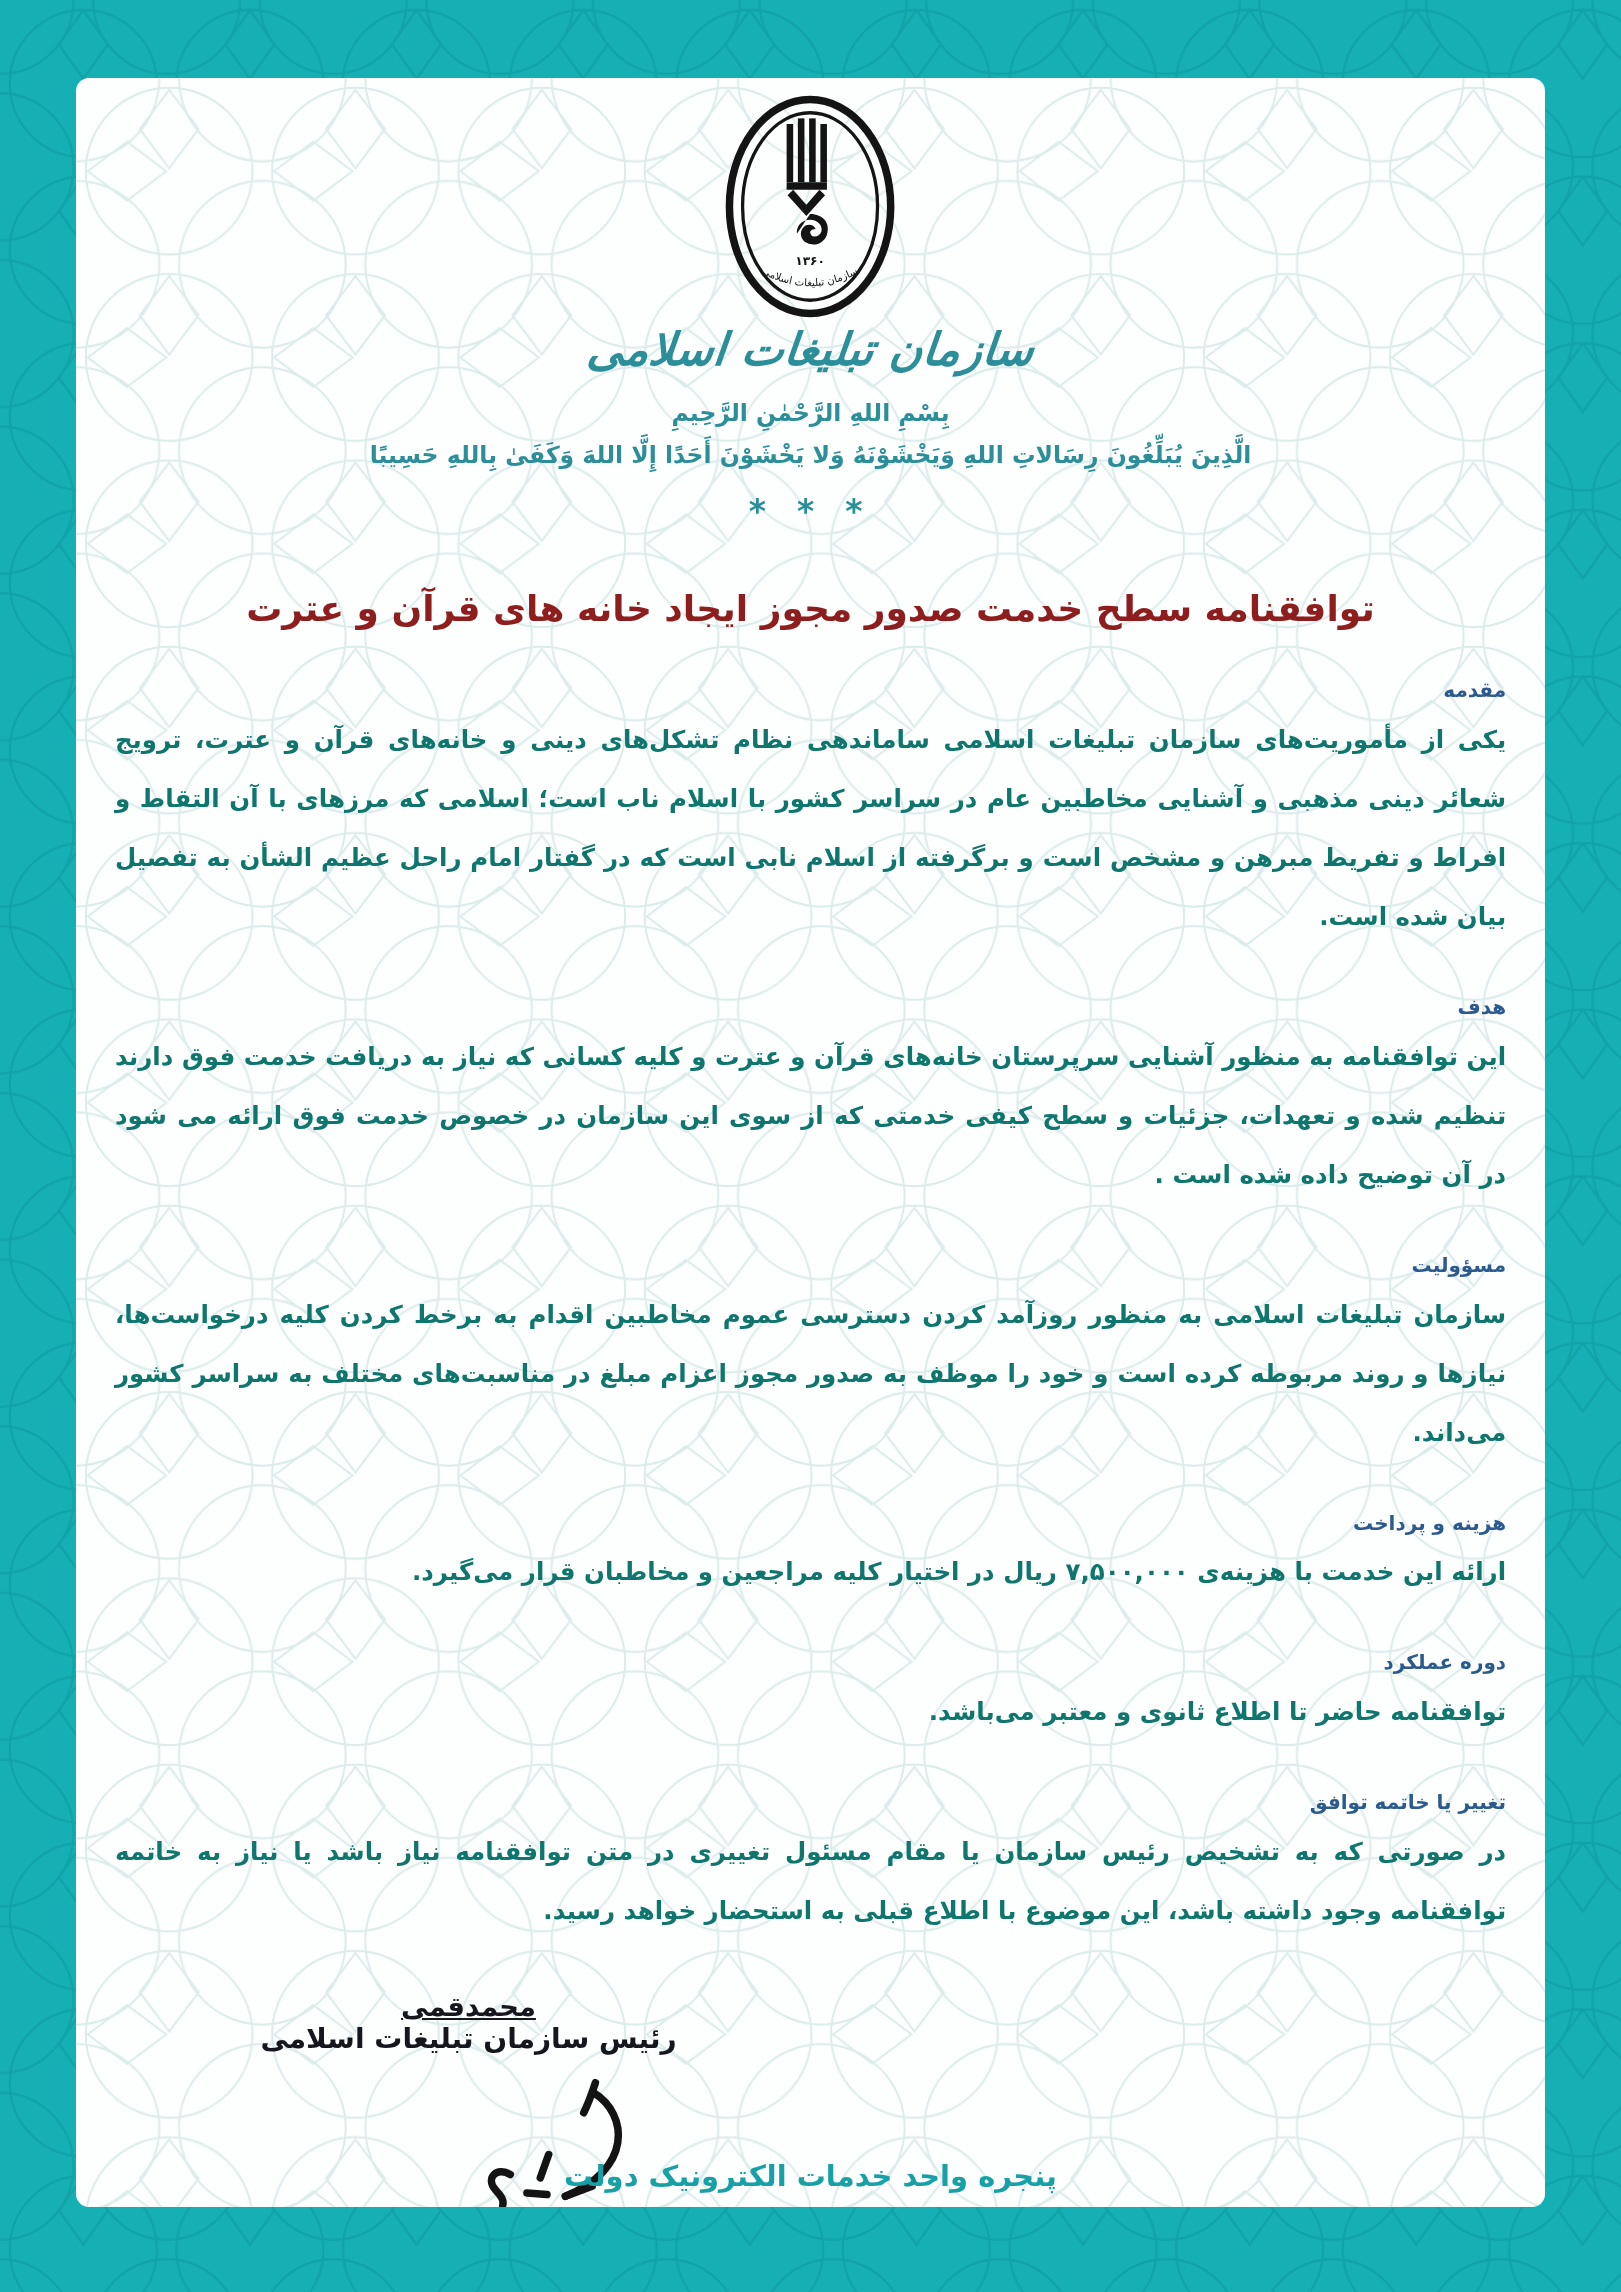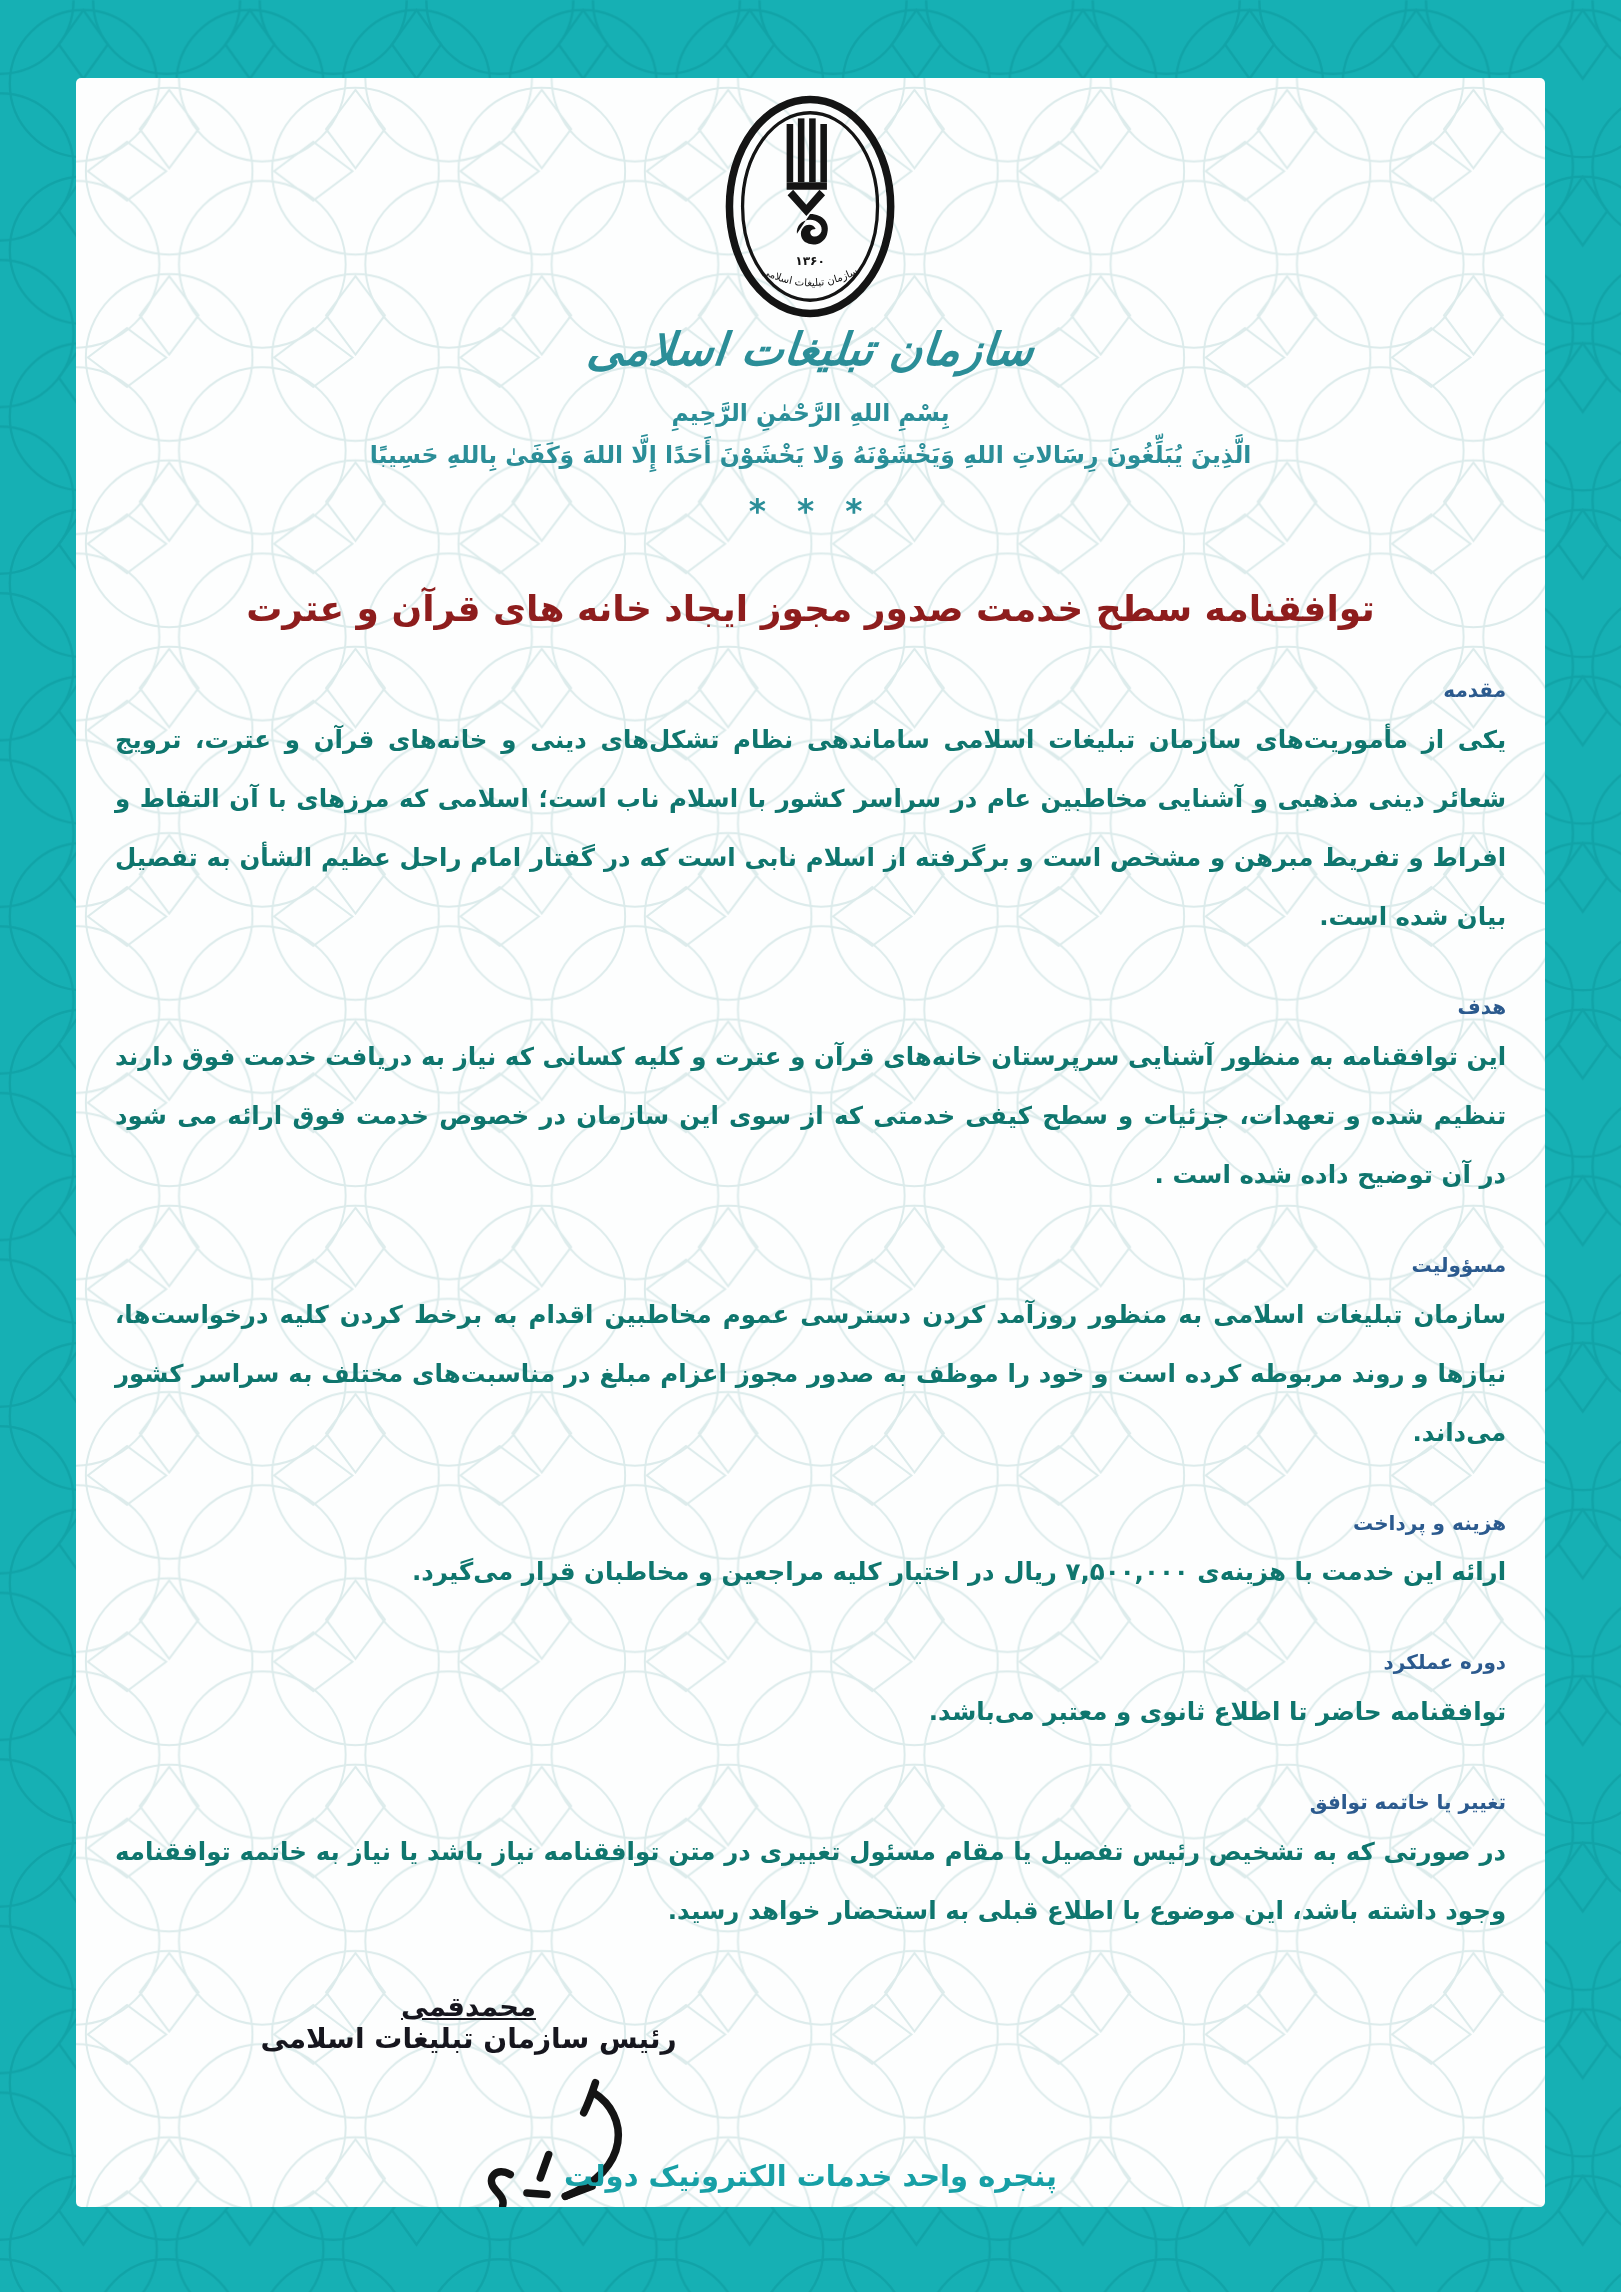--- a/index.html
+++ b/index.html
@@ -6,21 +6,21 @@
   .doc{
     position:relative;
     width:1621px;height:2293px;
     background:#16b0b4;
     overflow:hidden;
     font-family:"DejaVu Sans",sans-serif;
   }
   .frame-svg{position:absolute;left:0;top:0;width:100%;height:100%;display:block;}
   .page{
     position:absolute;left:76px;top:78px;right:76px;bottom:86px;
-    background:#fdfefe;border-radius:5px;overflow:hidden;
+    background:#fdfefe;border-radius:13px;overflow:hidden;
   }
   .page-svg{position:absolute;left:0;top:0;width:100%;height:100%;display:block;}
   .content{position:relative;padding:11.8px 35px 0;direction:rtl;text-align:center;color:#2a3453;}
   .logo{display:block;margin:3.9px auto 0;height:225px;}
   .callig{
     margin-top:3.9px;
     font-family:"DejaVu Serif",serif;
     font-style:italic;font-weight:bold;
     font-size:45px;color:#2b8e98;
     transform:skewX(-6deg);
@@ -144,21 +144,21 @@
         <p class="sec-b">ارائه این خدمت با هزینه‌ی ۷,۵۰۰,۰۰۰ ریال در اختیار کلیه مراجعین و مخاطبان قرار می‌گیرد.</p>
       </section>
 
       <section class="sec">
         <h2 class="sec-h">دوره عملکرد</h2>
         <p class="sec-b">توافقنامه حاضر تا اطلاع ثانوی و معتبر می‌باشد.</p>
       </section>
 
       <section class="sec">
         <h2 class="sec-h">تغییر یا خاتمه توافق</h2>
-        <p class="sec-b">در صورتی که به تشخیص رئیس تفصیل یا مقام مسئول تغییری در متن توافقنامه نیاز باشد یا نیاز به خاتمه توافقنامه وجود داشته باشد، این موضوع با اطلاع قبلی به استحضار خواهد رسید.</p>
+        <p class="sec-b">در صورتی که به تشخیص رئیس سازمان یا مقام مسئول تغییری در متن توافقنامه نیاز باشد یا نیاز به خاتمه توافقنامه وجود داشته باشد، این موضوع با اطلاع قبلی به استحضار خواهد رسید.</p>
       </section>
 
       <div class="sig-wrap">
         <div class="sig-name">محمدقمی</div>
         <div class="sig-role">رئیس سازمان تبلیغات اسلامی</div>
         <svg class="sig-svg" viewBox="0 0 320 200" xmlns="http://www.w3.org/2000/svg">
           <g fill="none" stroke="#141414" stroke-width="9" stroke-linecap="round">
             <path d="M 252 14 C 246 32 242 42 238 50"></path>
             <path d="M 250 26 C 292 52 296 118 216 150"></path>
             <path d="M 216 150 L 248 138"></path>

